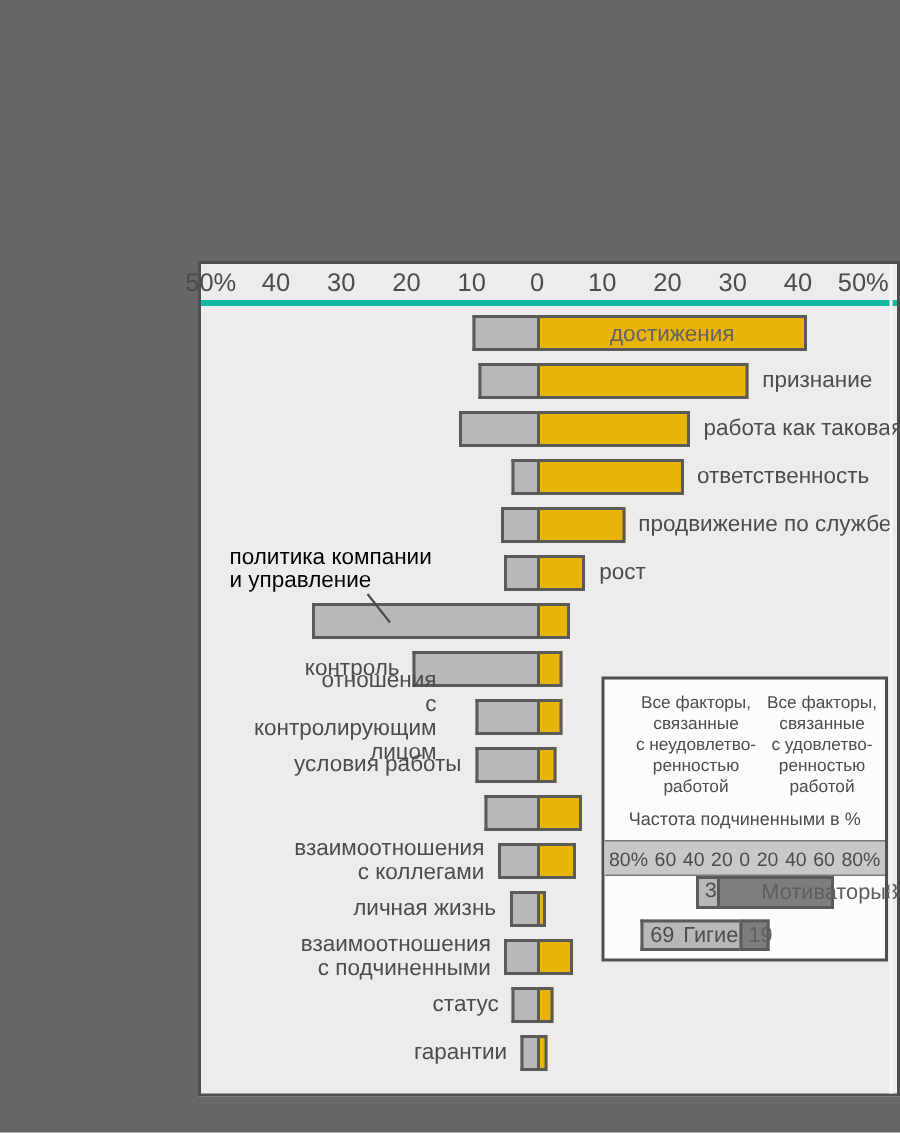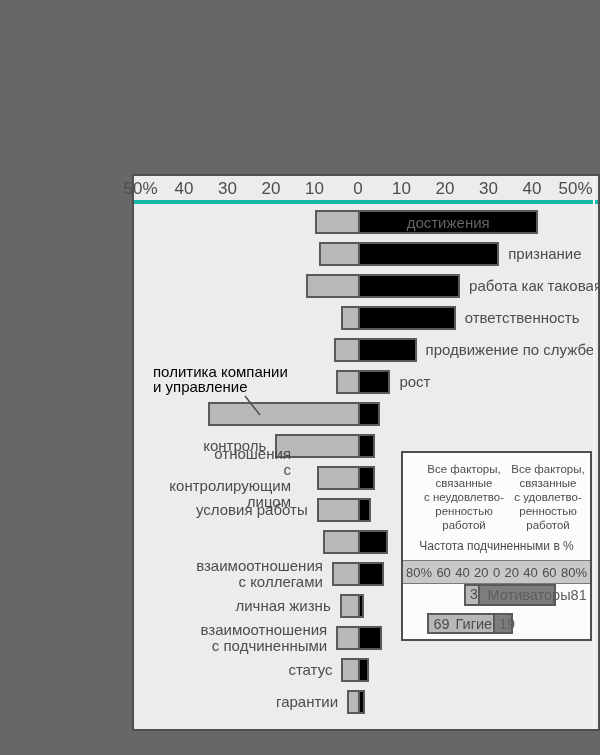--- a/index.html
+++ b/index.html
@@ -18,21 +18,21 @@
     border-bottom:4px solid #14b8a6;box-sizing:border-box;
   }
   .axis-tick{
     position:absolute;top:0;transform:translateX(-50%);
     line-height:26px;font-size:17px;color:#4c4c4c;white-space:nowrap;
   }
   .plot{position:absolute;left:0;top:28px;right:0;bottom:0;}
   .bar{position:absolute;height:24px;display:flex;}
   .seg{box-sizing:border-box;height:100%;}
   .seg-light{background:#b8b8b8;border:2px solid #5a5a5a;border-right:none;}
-  .seg-dark{background:#000000;border:2px solid #5a5a5a;display:flex;align-items:center;justify-content:center;}
+  .seg-dark{background:#eab308;border:2px solid #5a5a5a;display:flex;align-items:center;justify-content:center;}
   .inside-label{font-size:15px;color:#636363;white-space:nowrap;}
   .row-label{
     position:absolute;height:24px;display:flex;align-items:center;
     font-size:15px;color:#4c4c4c;white-space:pre-line;line-height:16px;
   }
   .row-label.pos-right{justify-content:flex-start;white-space:nowrap;}
   .row-label.pos-left{justify-content:flex-end;text-align:right;}
   .callout-label{
     position:absolute;font-size:15px;line-height:15px;color:#000000;
     white-space:pre-line;text-align:left;
@@ -56,21 +56,21 @@
     position:absolute;left:0;right:0;top:107px;height:24px;
     background:#c8c8c8;border-top:1.5px solid #7a7a7a;border-bottom:1.5px solid #7a7a7a;
     box-sizing:border-box;display:flex;justify-content:space-between;align-items:center;
     padding:0 3px;font-size:13px;color:#4c4c4c;
   }
   .inset-bar{position:absolute;display:flex;}
   .inset-seg{box-sizing:border-box;height:100%;display:flex;align-items:center;font-size:14.5px;}
   .inset-seg-light{background:#b8b8b8;border:2px solid #5a5a5a;border-right:none;color:#4c4c4c;padding-left:4px;gap:6px;}
   .inset-seg-dark{background:#7d7d7d;border:2px solid #5a5a5a;color:#5e5e5e;padding-left:4px;}
   .inset-seg-dark .val-right{margin-left:auto;margin-right:3px;}
-  .inset-seg-dark .name{margin-left:4px;}
+  .inset-seg-dark .name{margin-left:24px;}
 </style>
 </head>
 <body>
 
 <div class="panel">
   <div class="axis-strip" id="axisStrip">
       <span class="axis-tick" style="left: 6.5px;">50%</span>
       <span class="axis-tick" style="left: 50px;">40</span>
       <span class="axis-tick" style="left: 93.5px;">30</span>
       <span class="axis-tick" style="left: 137px;">20</span>

